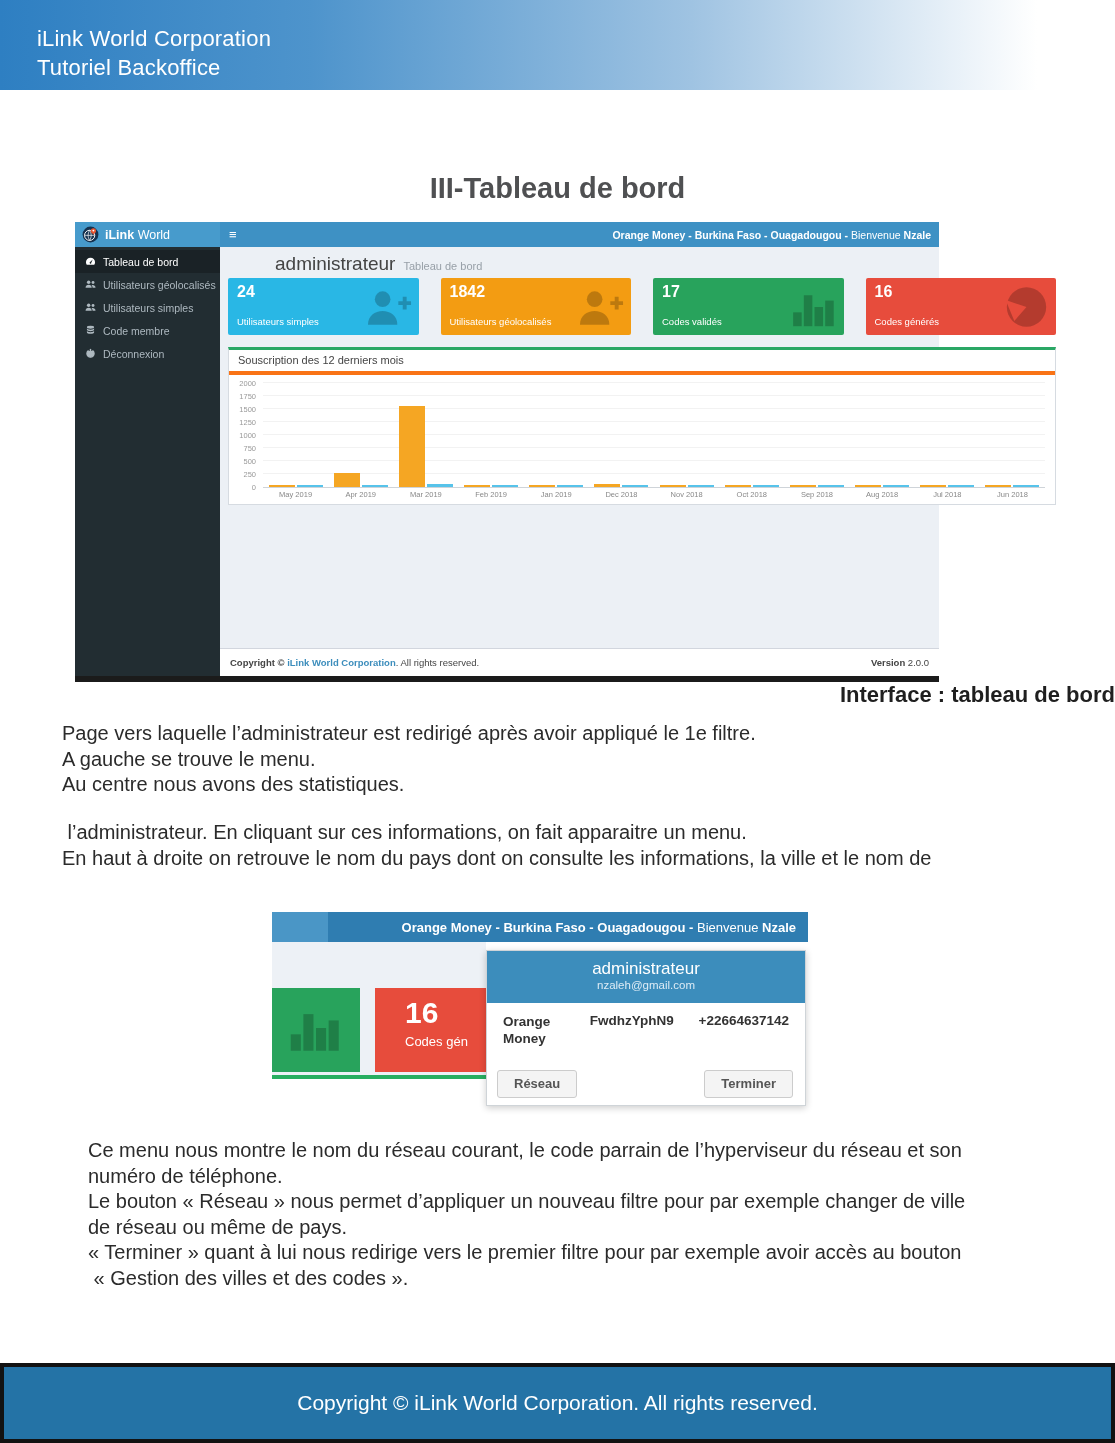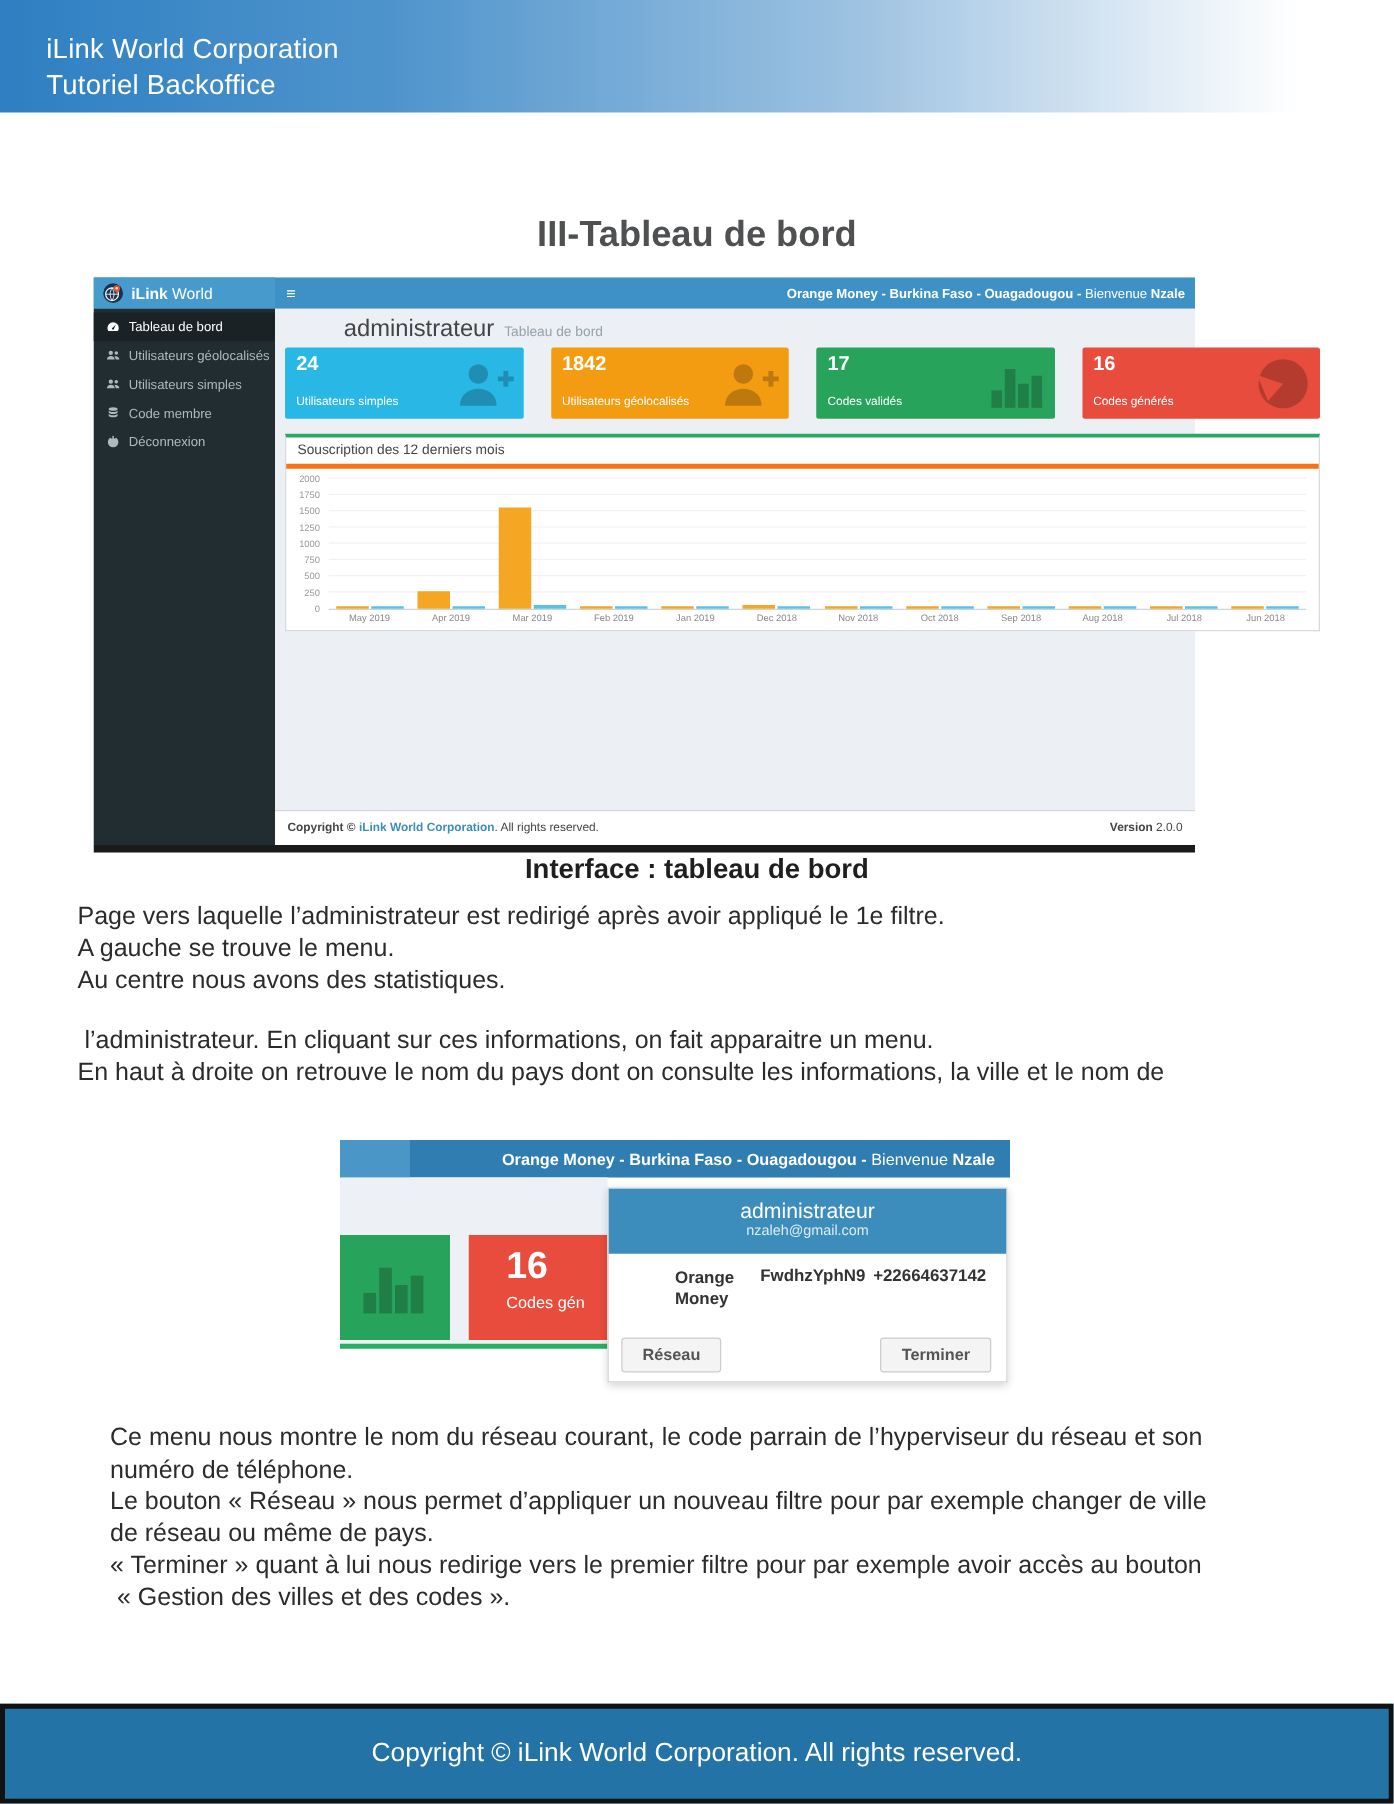--- a/index.html
+++ b/index.html
@@ -9,21 +9,21 @@
   
   .doc-header{position:absolute;left:0;top:0;width:1115px;height:90px;
     background:linear-gradient(90deg,#2e7fc2 0%,#4e94cc 28%,#9fc3e2 62%,#ffffff 93%);}
   .doc-header .hl{position:absolute;left:37px;color:#fff;font-size:22px;letter-spacing:.2px;}
   .hl.l1{top:26px;} .hl.l2{top:55px;}
 
   .section-title{position:absolute;top:172px;left:0;width:100%;text-align:center;
     font-size:29px;font-weight:bold;color:#4f5052;}
 
   
-  .shot1{position:absolute;left:75px;top:222px;width:864px;height:460px;background:#ecf0f5;padding-left:17px;}
+  .shot1{position:absolute;left:75px;top:222px;width:864px;height:460px;background:#ecf0f5;}
   .s1-navbar{position:absolute;left:0;top:0;right:0;height:25px;background:#3e91c4;}
   .s1-brand{position:absolute;left:0;top:0;width:145px;height:25px;background:#479bcc;
     display:flex;align-items:center;gap:6px;padding-left:7px;box-sizing:border-box;}
   .s1-brand svg{width:17px;height:17px;display:block;}
   .brand-text{font-size:12.5px;color:#fff;}
   .s1-burger{position:absolute;left:154px;top:0;height:25px;display:flex;align-items:center;
     color:#fff;font-size:13px;font-weight:bold;cursor:default;}
   .s1-userinfo{position:absolute;right:8px;top:0;height:25px;display:flex;align-items:center;
     font-size:10.5px;color:#fff;white-space:pre;}
   .s1-userinfo b{font-weight:bold;}
@@ -65,21 +65,21 @@
   .xtick{flex:1;text-align:center;font-size:7.5px;color:#888;}
 
   .s1-footer{position:absolute;left:0;right:0;bottom:0;height:28px;background:#fff;
     border-top:1px solid #d2d6de;box-sizing:border-box;font-size:9.5px;color:#444;
     padding:8px 10px 0 10px;}
   .s1-footer .co{color:#3c8dbc;font-weight:bold;}
   .s1-footer b{font-weight:bold;}
   .version{float:right;}
   .s1-strip{position:absolute;left:0;right:0;bottom:0;height:6px;background:#1b1b1b;}
 
-  .caption{position:absolute;top:682px;left:0;width:100%;text-align:center;
+  .caption{position:absolute;top:682px;left:0;width:100%;text-align:right;
     font-size:22px;font-weight:bold;color:#1f1f1f;}
 
   .para{position:absolute;font-size:20px;color:#2b2b2b;line-height:25.5px;white-space:pre-wrap;}
   .para1{left:62px;top:721px;}
   .para2{left:62px;top:820px;}
   .para3{left:88px;top:1138px;}
 
   
   .s2{position:absolute;left:272px;top:910px;width:548px;height:205px;}
   .s2-nav{position:absolute;left:0;top:2px;width:536px;height:30px;background:#2f7db1;
@@ -96,21 +96,21 @@
   .s2-red .num{margin:8px 0 4px 30px;font-size:30px;font-weight:bold;}
   .s2-red .lbl{margin-left:30px;font-size:13px;white-space:nowrap;}
   .s2-line{position:absolute;left:0;top:165px;width:214px;height:4px;background:#27ae60;}
   .s2-menu{position:absolute;left:214px;top:40px;width:320px;height:156px;background:#fff;
     border:1px solid #cfd4d8;box-shadow:0 2px 7px rgba(0,0,0,0.20);box-sizing:border-box;}
   .s2-menu-head{height:52px;background:#3c8dbc;text-align:center;color:#fff;}
   .mh-title{padding-top:8px;font-size:17px;}
   .mh-email{font-size:11.5px;color:#dcebf5;}
   .s2-menu-body{display:flex;justify-content:space-between;padding:10px 16px 0 16px;}
   .mb-cell{font-size:13.5px;font-weight:bold;color:#333;}
-  .mb-network{width:62px;line-height:17px;margin-left:37px;}
+  .mb-network{width:62px;line-height:17px;}
   .s2-menu-foot{position:absolute;left:0;right:0;bottom:0;height:40px;}
   .btn{position:absolute;top:5px;height:26px;line-height:26px;background:#f4f4f4;
     border:1px solid #ccc;border-radius:3px;font-size:13px;font-weight:bold;color:#555;
     padding:0 16px;box-sizing:content-box;}
   .btn-reseau{left:10px;text-align:center;}
   .btn-terminer{right:12px;}
 
   
   .doc-footer{position:absolute;left:0;top:1363px;width:1115px;height:80px;background:#2473a6;
     border:4px solid #121212;box-sizing:border-box;display:flex;align-items:center;

